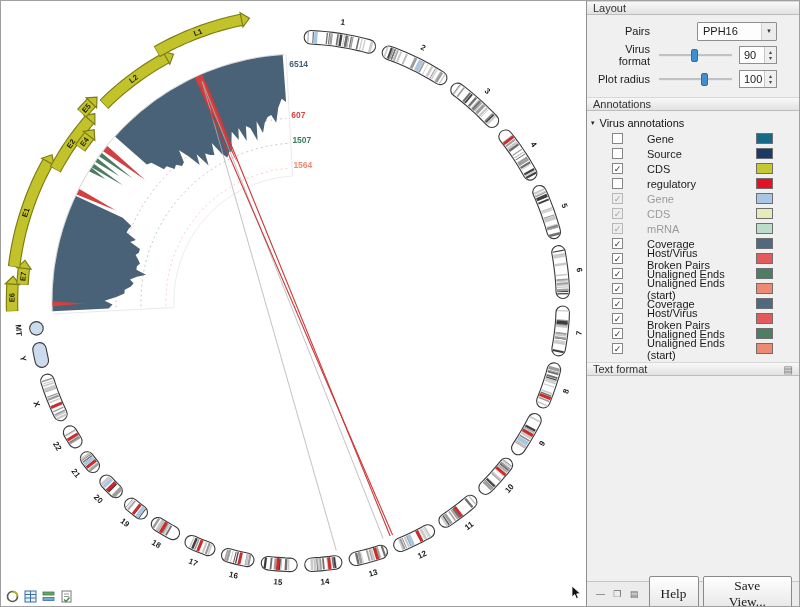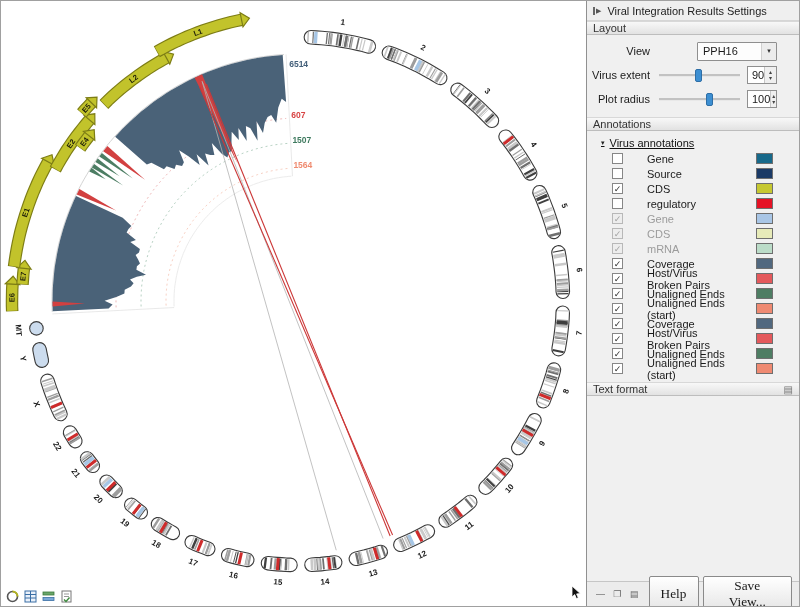--- a/index.html
+++ b/index.html
@@ -36,25 +36,25 @@
   .row-label { width:66px; flex:none; text-align:right; padding-right:7px; color:#1a1a1a; }
   .dropdown {
     margin-left:auto; width:80px; height:19px; background:#fdfdfd; border:1px solid #8f8f8f;
     border-radius:1px; display:flex; align-items:center;
   }
   .dd-value { flex:1; padding-left:5px; }
   .dd-arrow { width:15px; text-align:center; font-size:7px; color:#333; border-left:1px solid #d0d0d0; background:#ececec; align-self:stretch; display:flex; align-items:center; justify-content:center; }
   .slider { position:relative; flex:1; height:15px; margin:0 2px; }
   .slider-track { position:absolute; left:0; right:0; top:6px; height:3px; background:#c2c2c2; border-bottom:1px solid #e8e8e8; }
   .slider-handle { position:absolute; top:1px; width:7px; height:13px; background:#3d8fd2; border:1px solid #2e6ea6; border-radius:2px; }
-  .spin { width:30px; flex:none; height:18px; margin-left:5px; background:#fff; border:1px solid #8f8f8f; display:flex; align-items:stretch; }
+  .spin { width:38px; flex:none; height:18px; margin-left:5px; background:#fff; border:1px solid #8f8f8f; display:flex; align-items:stretch; }
   .spin-val { flex:1; display:flex; align-items:center; padding-left:4px; }
   .spin-btns { width:12px; border-left:1px solid #c6c6c6; display:flex; flex-direction:column; align-items:center; justify-content:center; font-size:6px; line-height:6px; color:#444; background:#efefef; }
   .ann-content { padding:4px 0 6px 0; }
-  .ann-title { display:flex; align-items:center; gap:5px; height:16px; padding-left:14px; color:#111;text-decoration:underline; }
+  .ann-title { display:flex; align-items:center; gap:5px; height:16px; padding-left:4px; color:#111; }
   .tri { font-size:7px; color:#222; }
   .ann-item { display:flex; align-items:center; height:15px; padding:0 26px 0 25px; gap:24px; }
   .cb {
     width:11px; height:11px; flex:none; background:#fff; border:1px solid #868686;
     display:flex; align-items:center; justify-content:center; font-size:9px; color:#2b2b2b; line-height:10px;
   }
   .cb.disabled { background:#ededed; border-color:#b8b8b8; color:#a2a2a2; }
   .ann-label.disabled { color:#9b9b9b; }
   .swatch { margin-left:auto; width:17px; height:11px; border:1px solid #6f6f6f; flex:none; }
   .filler { flex:1; }
@@ -691,39 +691,35 @@
 
     <span class="cursor-wrap">
       <svg width="13" height="15">
           <path d="M1 1 L1 12 L3.7 9.6 L5.4 13.6 L7.3 12.7 L5.6 8.9 L9.3 8.6 Z" fill="#111" stroke="#fff" stroke-width="0.8"></path>
         </svg>
     </span>
   </div>
 
   <div class="settings">
 
-    <div class="settings-header">
-      <span class="collapse-icon">▶</span>
-      <span>Viral Integration Results Settings</span>
-    </div>
 
     <div class="group-bar">
       <span>Layout</span>
     </div>
 
     <div class="layout-rows">
       <div class="row">
-        <span class="row-label">View</span>
+        <span class="row-label">Pairs</span>
         <div class="dropdown">
           <span class="dd-value">PPH16</span>
           <span class="dd-arrow">▾</span>
         </div>
       </div>
       <div class="row">
-        <span class="row-label">Virus extent</span>
+        <span class="row-label">Virus format</span>
         <div class="slider">
           <div class="slider-track"></div>
           <div class="slider-handle" style="left:44%"></div>
         </div>
         <div class="spin">
           <span class="spin-val">90</span>
           <span class="spin-btns">
             <span>▴</span>
             <span>▾</span>
           </span>

